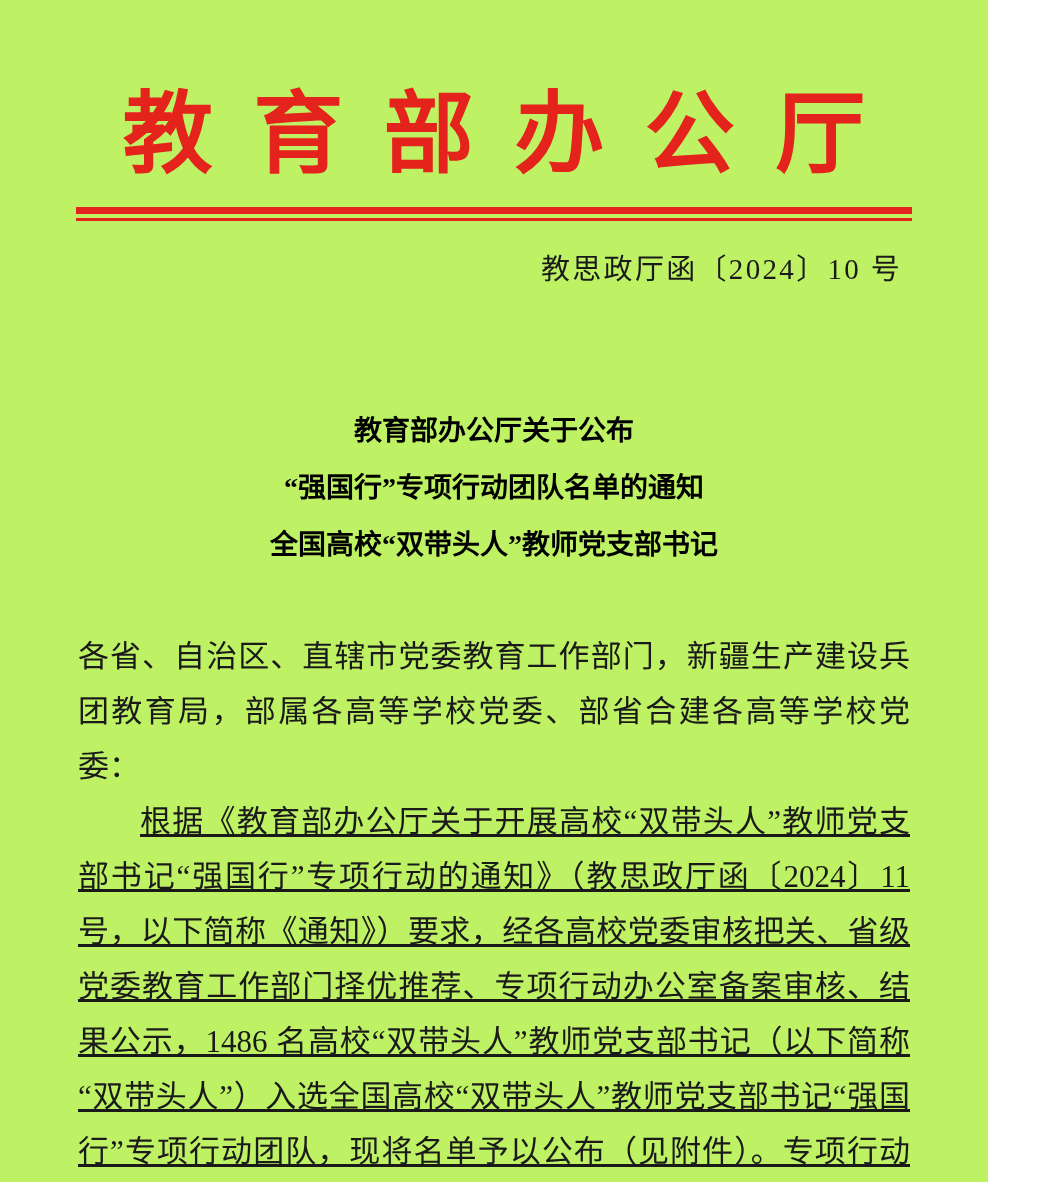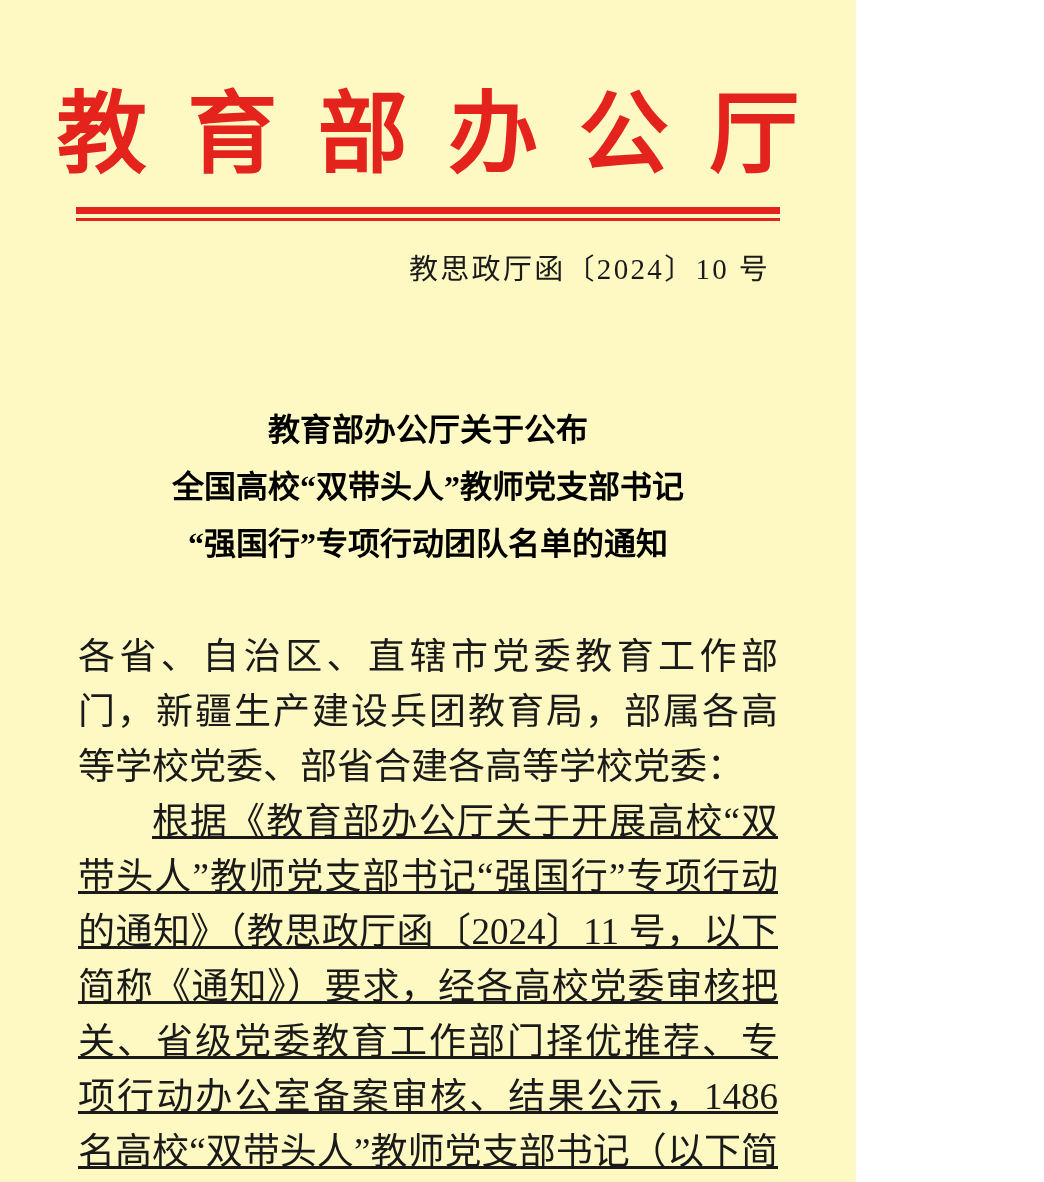--- a/index.html
+++ b/index.html
@@ -9,23 +9,23 @@
   * { margin: 0; padding: 0; box-sizing: border-box; }
   html, body { background: #ffffff; }
   body {
     font-family: "Liberation Serif", "DejaVu Serif", serif;
     width: 1044px;
     height: 1182px;
     overflow: hidden;
   }
   .page {
     position: relative;
-    width: 856px;
+    width: 988px;
     height: 1182px;
-    background: #fef9c3;
+    background: #bef264;
   }
   
   .agency {
     padding-top: 90px;
     text-align: center;
   }
   .agency-text {
     display: inline-block;
     font-size: 90px;
     line-height: 1;
@@ -53,35 +53,35 @@
     text-align: right;
     font-size: 29px;
     line-height: 1.1;
     letter-spacing: 0.08em;
     color: var(--ink);
   }
   
   .title {
     margin-top: 116px;
     text-align: center;
-    font-size: 32px;
+    font-size: 28px;
     line-height: 57px;
     font-weight: 700;
     color: #000000;
   }
   .title-line { display: block; }
   
   .body-text {
     margin: 0 78px;
   }
   .salutation {
     margin-top: 56px;
   }
   .salutation, .paragraph {
-    font-size: 37px;
+    font-size: 31px;
     line-height: 55px;
     text-align: justify;
     color: var(--ink);
   }
   .paragraph {
     text-indent: 2em;
     text-decoration: underline;
   }
 </style>
 </head>
@@ -98,22 +98,22 @@
       <div class="thick"></div>
       <div class="thin"></div>
     </div>
 
     <div class="doc-number">教思政厅函〔2024〕10 号</div>
   </header>
 
   <main>
     <h1 class="title">
       <span class="title-line">教育部办公厅关于公布</span>
+      <span class="title-line">“强国行”专项行动团队名单的通知</span>
       <span class="title-line">全国高校“双带头人”教师党支部书记</span>
-      <span class="title-line">“强国行”专项行动团队名单的通知</span>
     </h1>
 
     <div class="body-text">
       <p class="salutation">各省、自治区、直辖市党委教育工作部门，新疆生产建设兵团教育局，部属各高等学校党委、部省合建各高等学校党委：</p>
       <p class="paragraph">根据《教育部办公厅关于开展高校“双带头人”教师党支部书记“强国行”专项行动的通知》（教思政厅函〔2024〕11 号，以下简称《通知》）要求，经各高校党委审核把关、省级党委教育工作部门择优推荐、专项行动办公室备案审核、结果公示，1486 名高校“双带头人”教师党支部书记（以下简称“双带头人”）入选全国高校“双带头人”教师党支部书记“强国行”专项行动团队，现将名单予以公布（见附件）。专项行动周期为 3 年，自通知发布日起至 2027 年 10 月。</p>
     </div>
   </main>
 
 </div>
 

